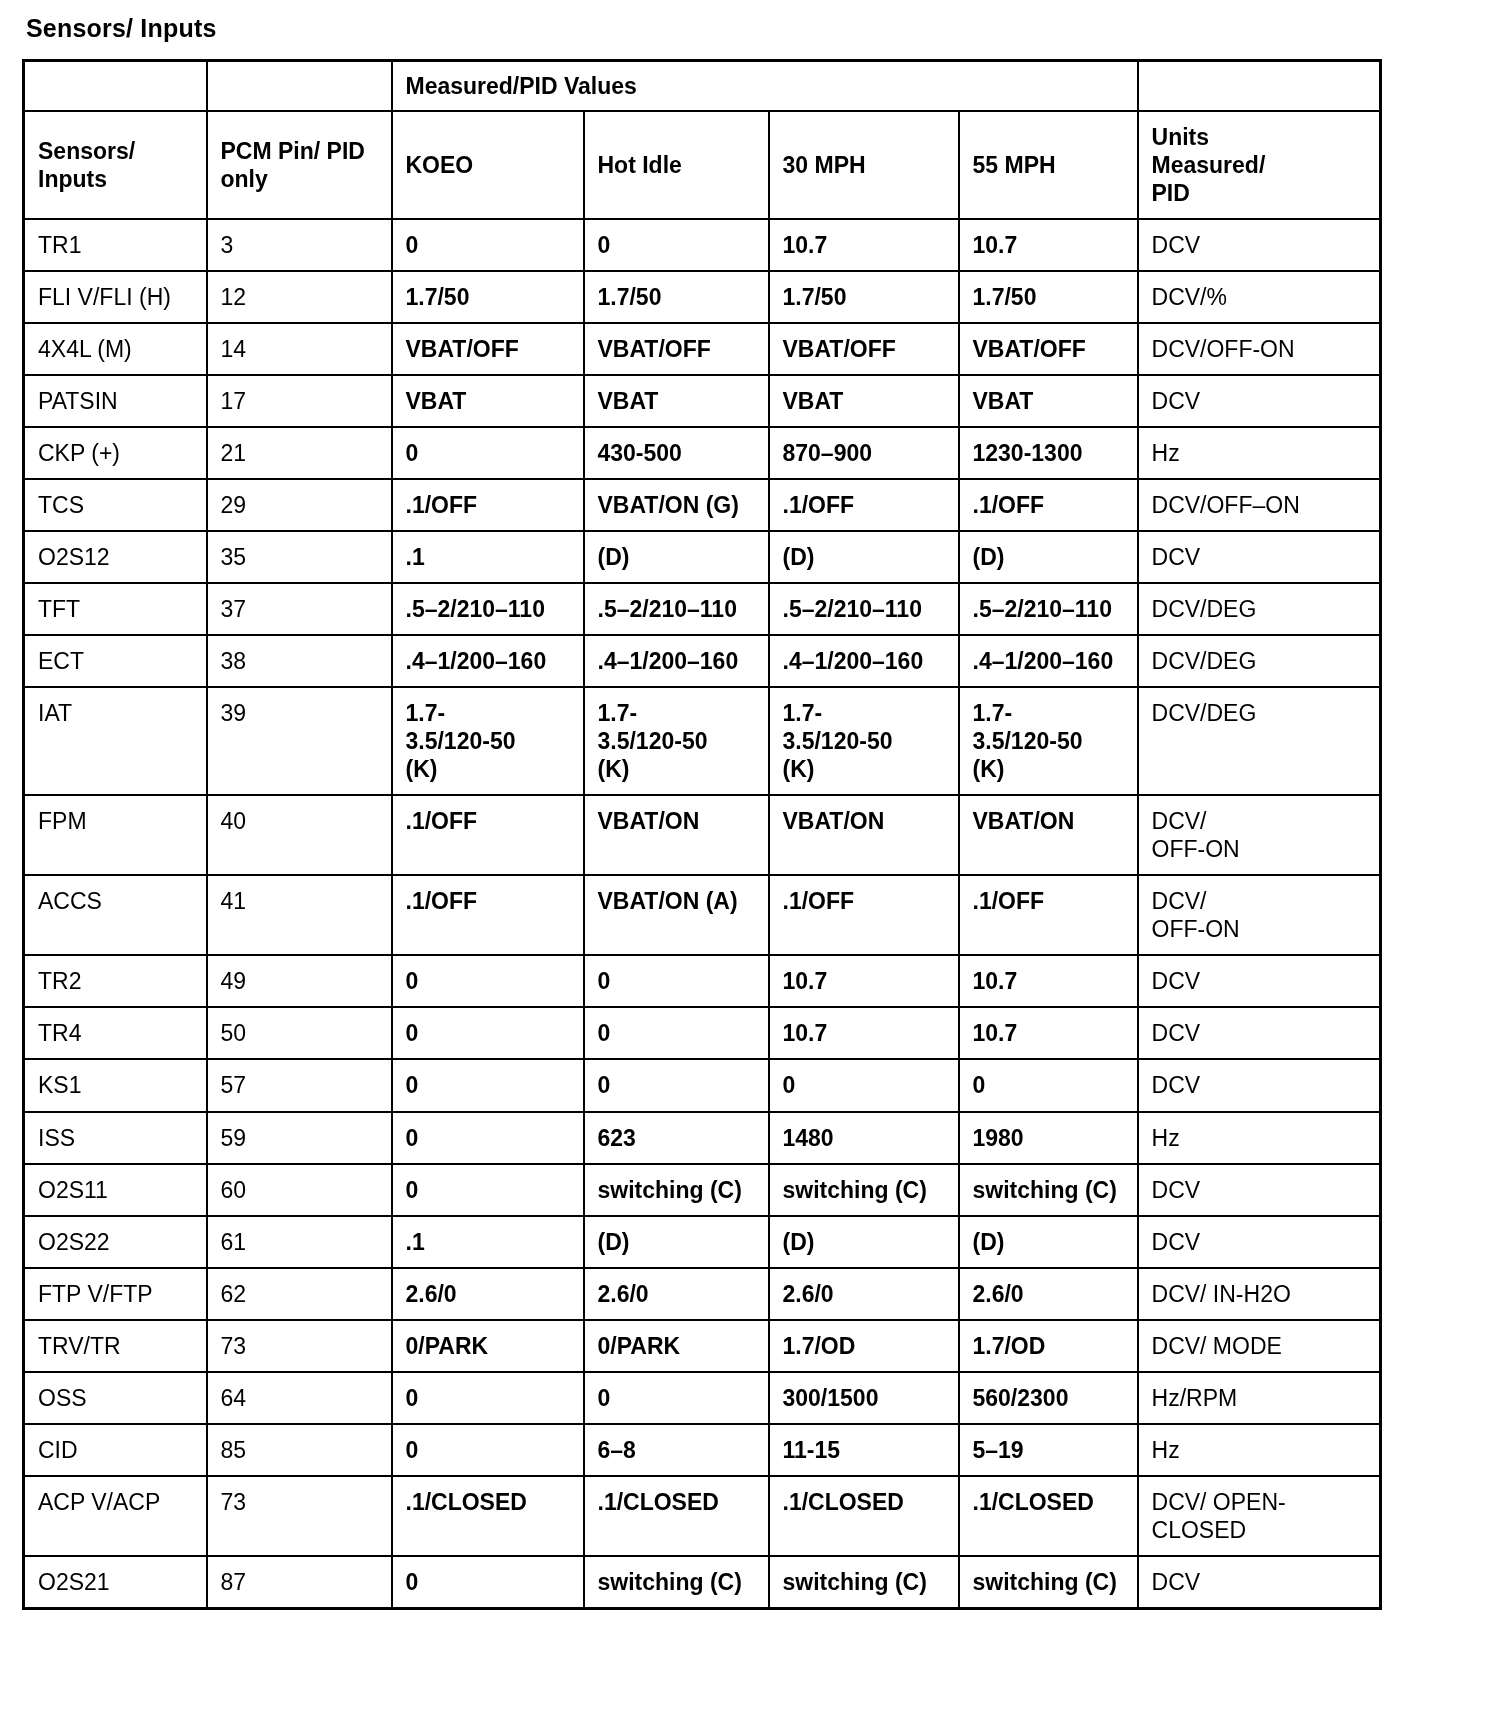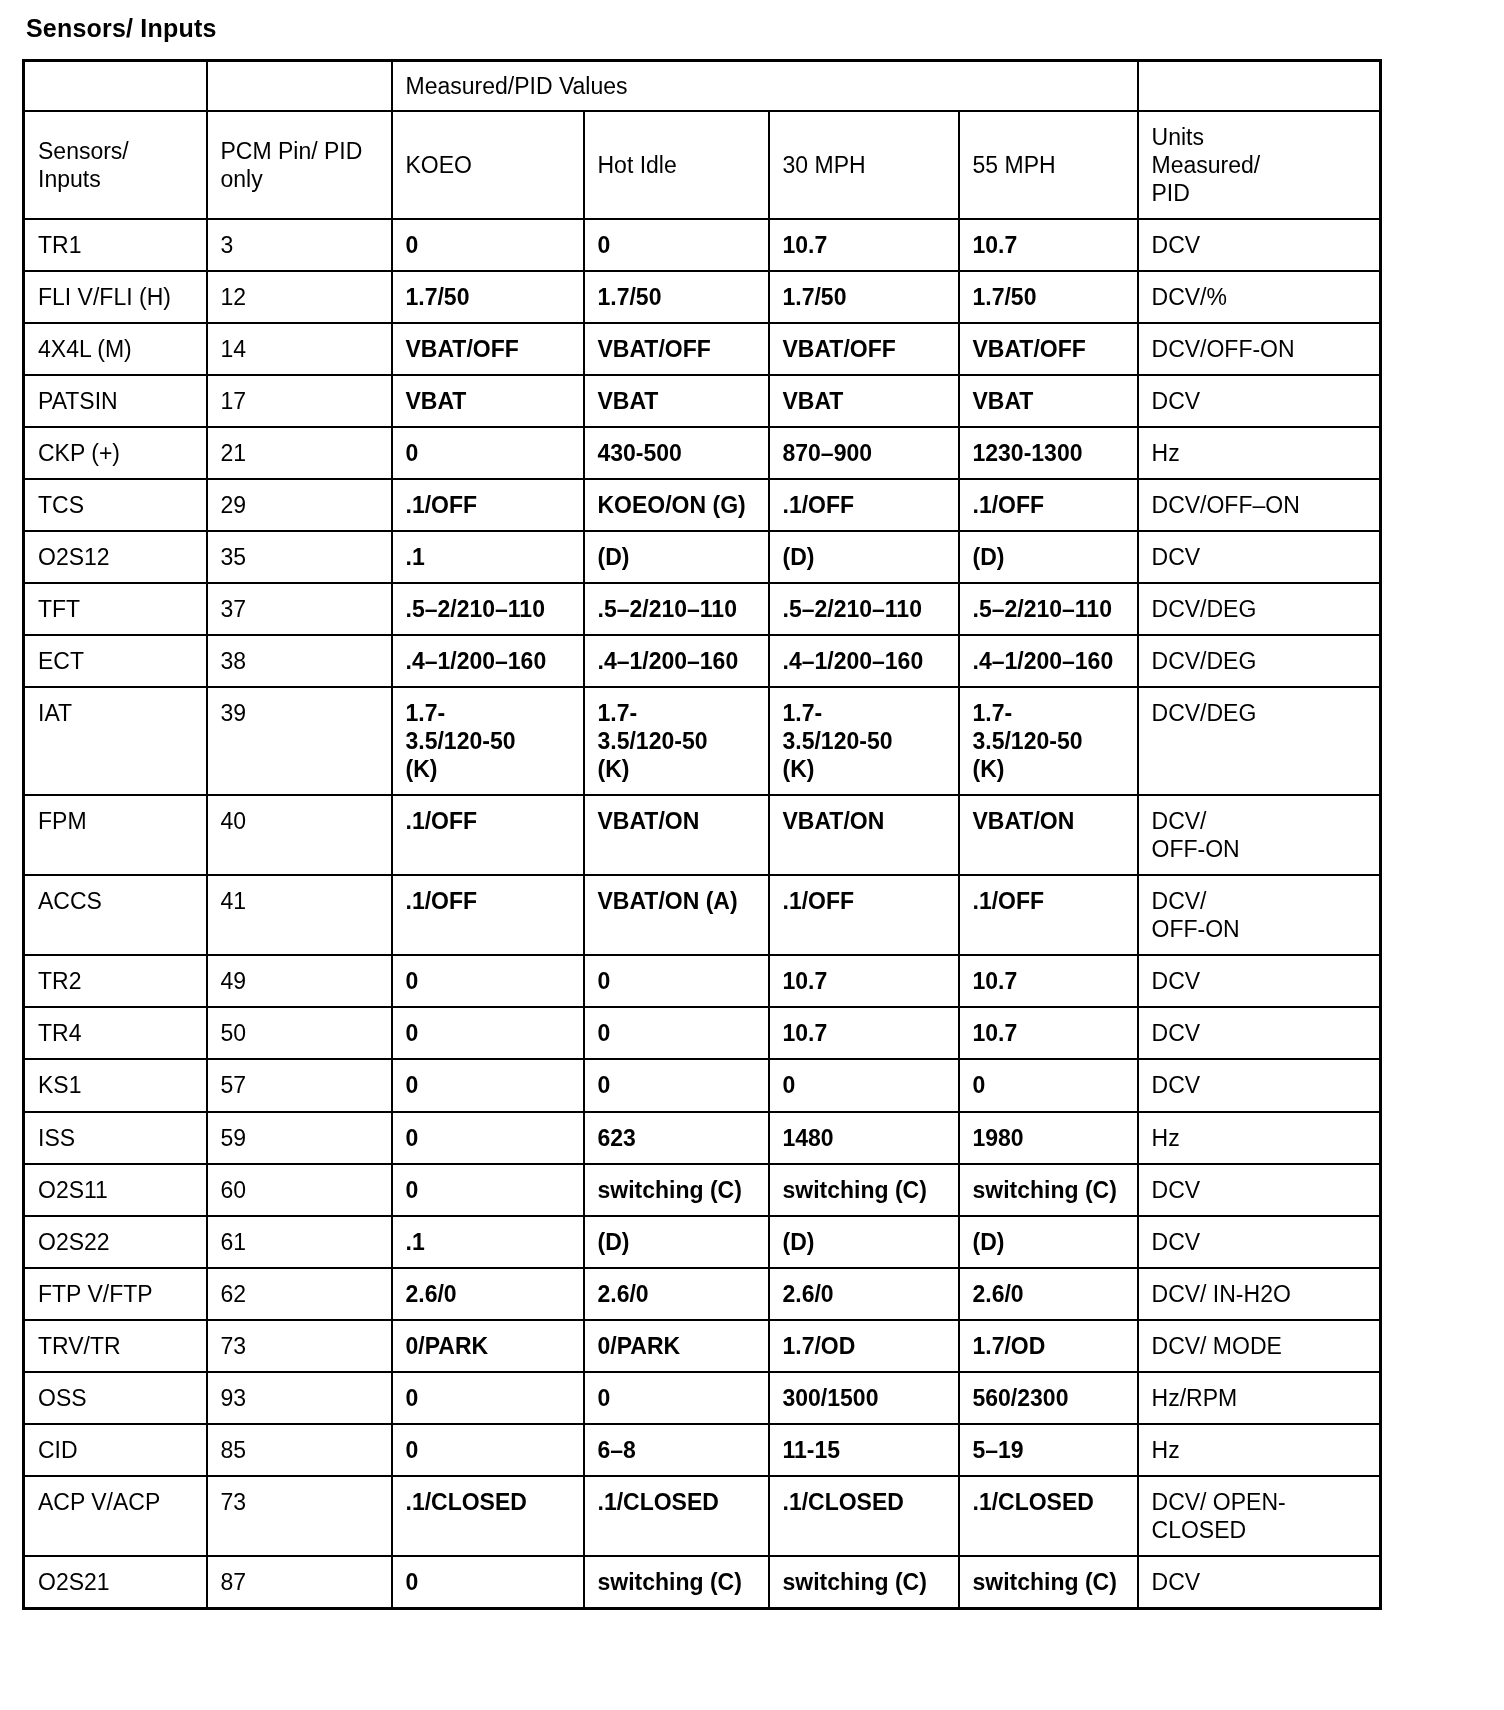--- a/index.html
+++ b/index.html
@@ -33,21 +33,21 @@
     border: 2px solid #000;
     font-size: 23px;
     line-height: 1.22;
     text-align: left;
     padding: 11px 10px 11px 13px;
     white-space: pre-line;
     overflow: hidden;
     box-sizing: border-box;
   }
   table.sensor-table th {
-    font-weight: normal;
+    font-weight: bold;
     vertical-align: middle;
   }
   tr.group-header-row th {
     height: 50px;
     padding-top: 8px;
     padding-bottom: 8px;
   }
   tr.col-header-row th {
     height: 104px;
   }
@@ -148,21 +148,21 @@
           <td class="val">0</td>
           <td class="val">430-500</td>
           <td class="val">870–900</td>
           <td class="val">1230-1300</td>
           <td>Hz</td>
         </tr>
         <tr>
           <td>TCS</td>
           <td>29</td>
           <td class="val">.1/OFF</td>
-          <td class="val">KOEO/ON (G)</td>
+          <td class="val">VBAT/ON (G)</td>
           <td class="val">.1/OFF</td>
           <td class="val">.1/OFF</td>
           <td>DCV/OFF–ON</td>
         </tr>
         <tr>
           <td>O2S12</td>
           <td>35</td>
           <td class="val">.1</td>
           <td class="val">(D)</td>
           <td class="val">(D)</td>
@@ -291,21 +291,21 @@
           <td>TRV/TR</td>
           <td>73</td>
           <td class="val">0/PARK</td>
           <td class="val">0/PARK</td>
           <td class="val">1.7/OD</td>
           <td class="val">1.7/OD</td>
           <td>DCV/ MODE</td>
         </tr>
         <tr>
           <td>OSS</td>
-          <td>93</td>
+          <td>64</td>
           <td class="val">0</td>
           <td class="val">0</td>
           <td class="val">300/1500</td>
           <td class="val">560/2300</td>
           <td>Hz/RPM</td>
         </tr>
         <tr>
           <td>CID</td>
           <td>85</td>
           <td class="val">0</td>

